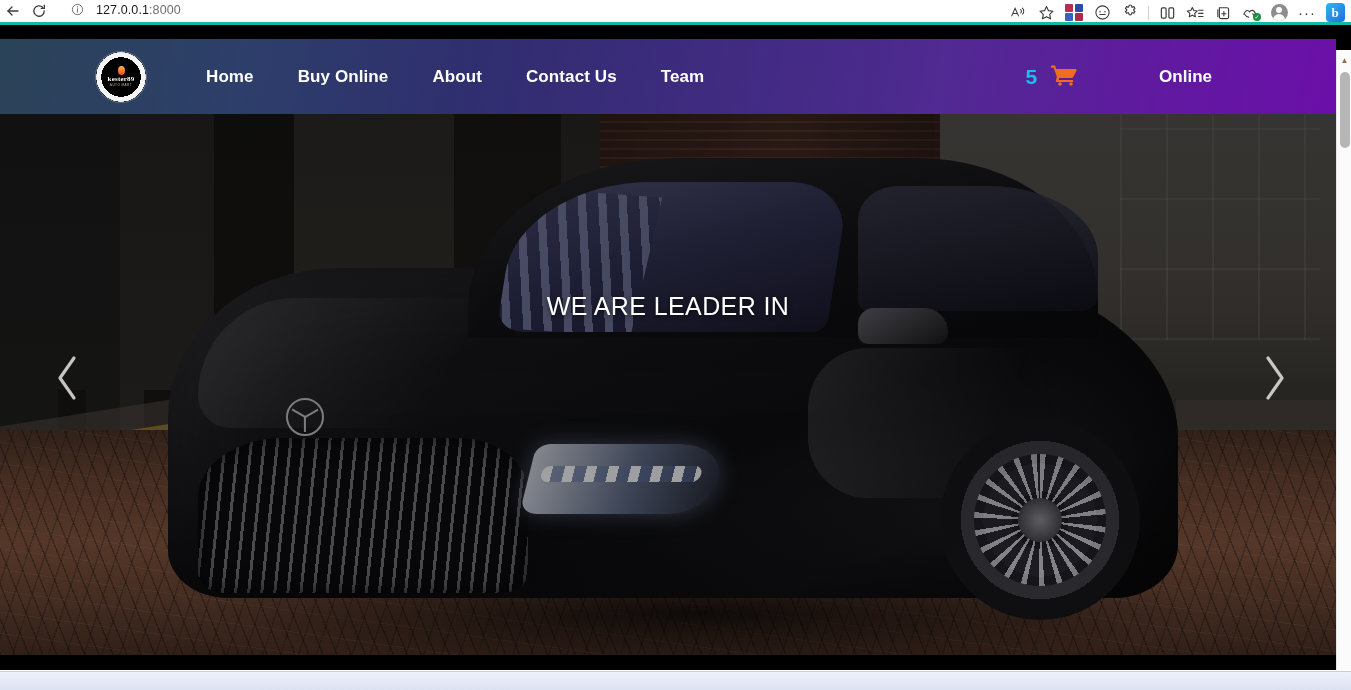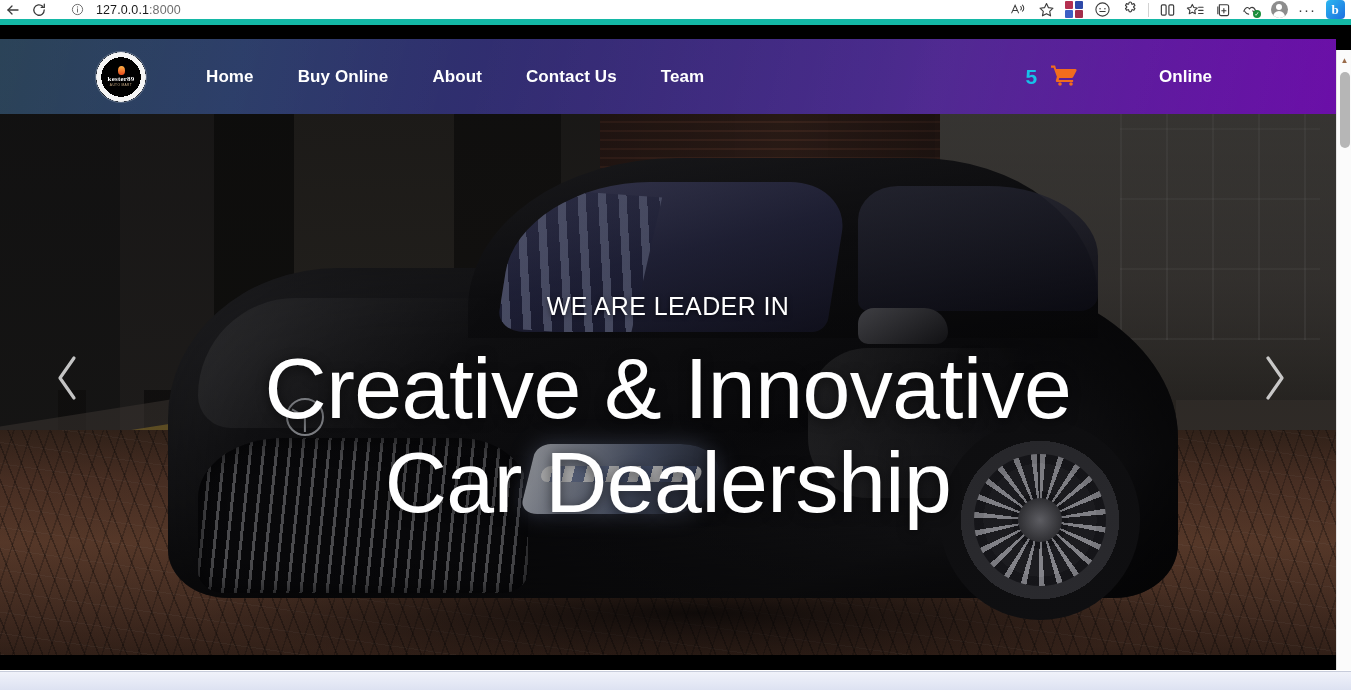--- a/index.html
+++ b/index.html
@@ -3,22 +3,22 @@
 <meta charset="utf-8">
 <title>Car Dealership</title>
 <style>
   * { margin:0; padding:0; box-sizing:border-box; }
   html,body{ width:1351px; height:690px; overflow:hidden; background:#fff;
     font-family:"Liberation Sans", sans-serif; }
 
   
   .browser-bar{
     position:absolute; left:0; top:0; width:1351px; height:25px;
-    background:#ffffff; display:flex; align-items:center;
-    border-bottom:6px solid #14b8a6;
+    background:#ffffff; display:flex; 
+    border-bottom:3px solid #14b8a6;
   }
   .nav-btn{
     width:26px; height:22px; display:flex; align-items:center; justify-content:center;
     color:#3b3b3b; flex:0 0 auto;
   }
   .nav-btn svg{ display:block; }
   .addr-wrap{
     flex:0 0 auto; margin-left:10px; height:19px; width:700px;
     background:#ffffff; border-radius:10px;
     display:flex; align-items:center; padding:0 6px;
@@ -480,24 +480,20 @@
             </div>
           <div class="headlight"></div>
           <div class="wheel wheel-rear"></div>
         </div>
 
         <div class="hero-dim"></div>
       </div>
 
       <div class="hero-copy">
         <div class="hero-kicker">WE ARE LEADER IN</div>
-        <div class="hero-title">
-          <div>Creative &amp; Innovative</div>
-          <div>Car Dealership</div>
-        </div>
       </div>
 
       <div class="carousel-arrow prev">
         <svg class="chev" viewBox="0 0 26 46" fill="none" stroke="currentColor" stroke-width="3.2" stroke-linecap="round" stroke-linejoin="round">
           <path d="M19 3L5 23l14 20"></path>
         </svg>
       </div>
 
       <div class="carousel-arrow next">
         <svg class="chev" viewBox="0 0 26 46" fill="none" stroke="currentColor" stroke-width="3.2" stroke-linecap="round" stroke-linejoin="round">

